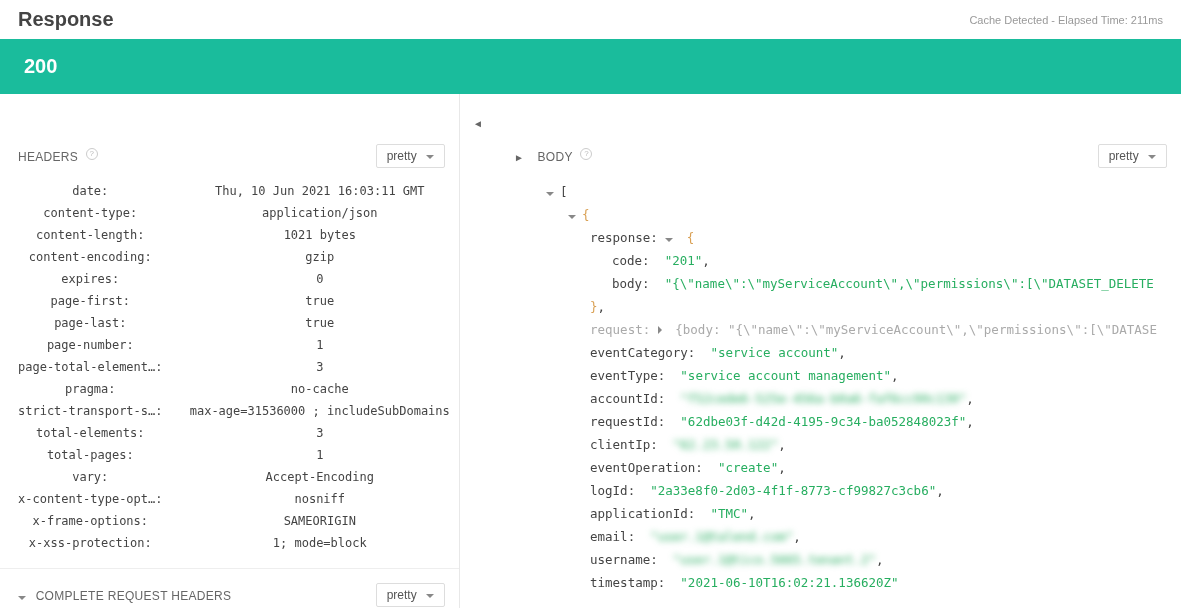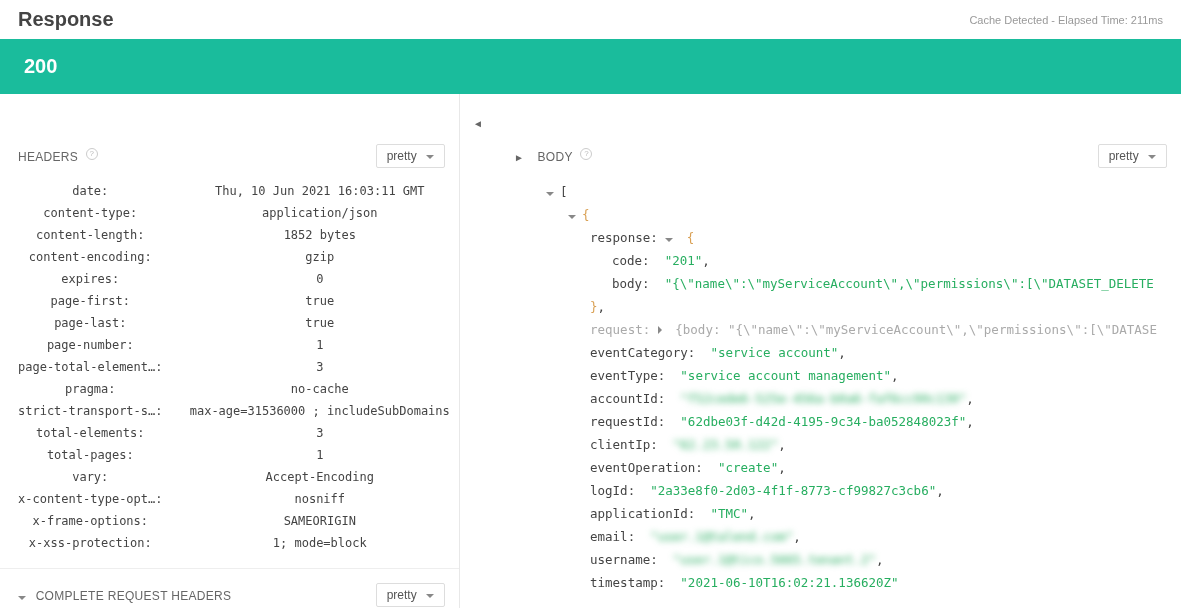--- a/index.html
+++ b/index.html
@@ -68,21 +68,21 @@
           <tr>
             <td class="k">date</td>
             <td>Thu, 10 Jun 2021 16:03:11 GMT</td>
           </tr>
       <tr>
             <td class="k">content-type</td>
             <td>application/json</td>
           </tr>
       <tr>
             <td class="k">content-length</td>
-            <td>1852 bytes</td>
+            <td>1021 bytes</td>
           </tr>
       <tr>
             <td class="k">content-encoding</td>
             <td>gzip</td>
           </tr>
       <tr>
             <td class="k">expires</td>
             <td>0</td>
           </tr>
       <tr>

